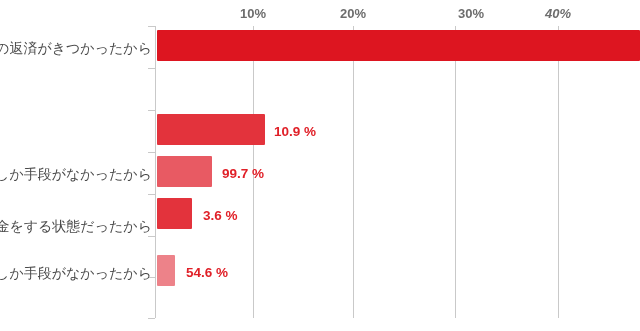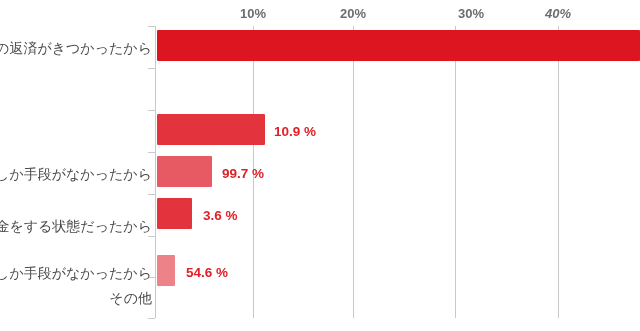--- a/index.html
+++ b/index.html
@@ -94,19 +94,14 @@
     <div class="bar" style="top:4px;height:31px;width:35px;background:#e3333c;"></div>
     <div class="bar-value" style="left:203px;top:15px;">3.6 %</div>
   </div>
 
   <div class="row" style="top:252px;height:42px;">
     <div class="cat-label" style="top:14px;">しか手段がなかったから</div>
     <div class="bar" style="top:3px;height:31px;width:18px;background:#ed8289;"></div>
     <div class="bar-value" style="left:186px;top:14px;">54.6 %</div>
   </div>
 
-  <div class="row" style="top:277px;height:42px;">
-    <div class="cat-label" style="top:14px;">その他</div>
-    <div class="bar" style="top:3px;height:31px;width:0px;background:#ffffff;"></div>
-    <div class="bar-value" style="left:166px;top:14px;"></div>
-  </div>
 
 </div>
 
 </body></html>

